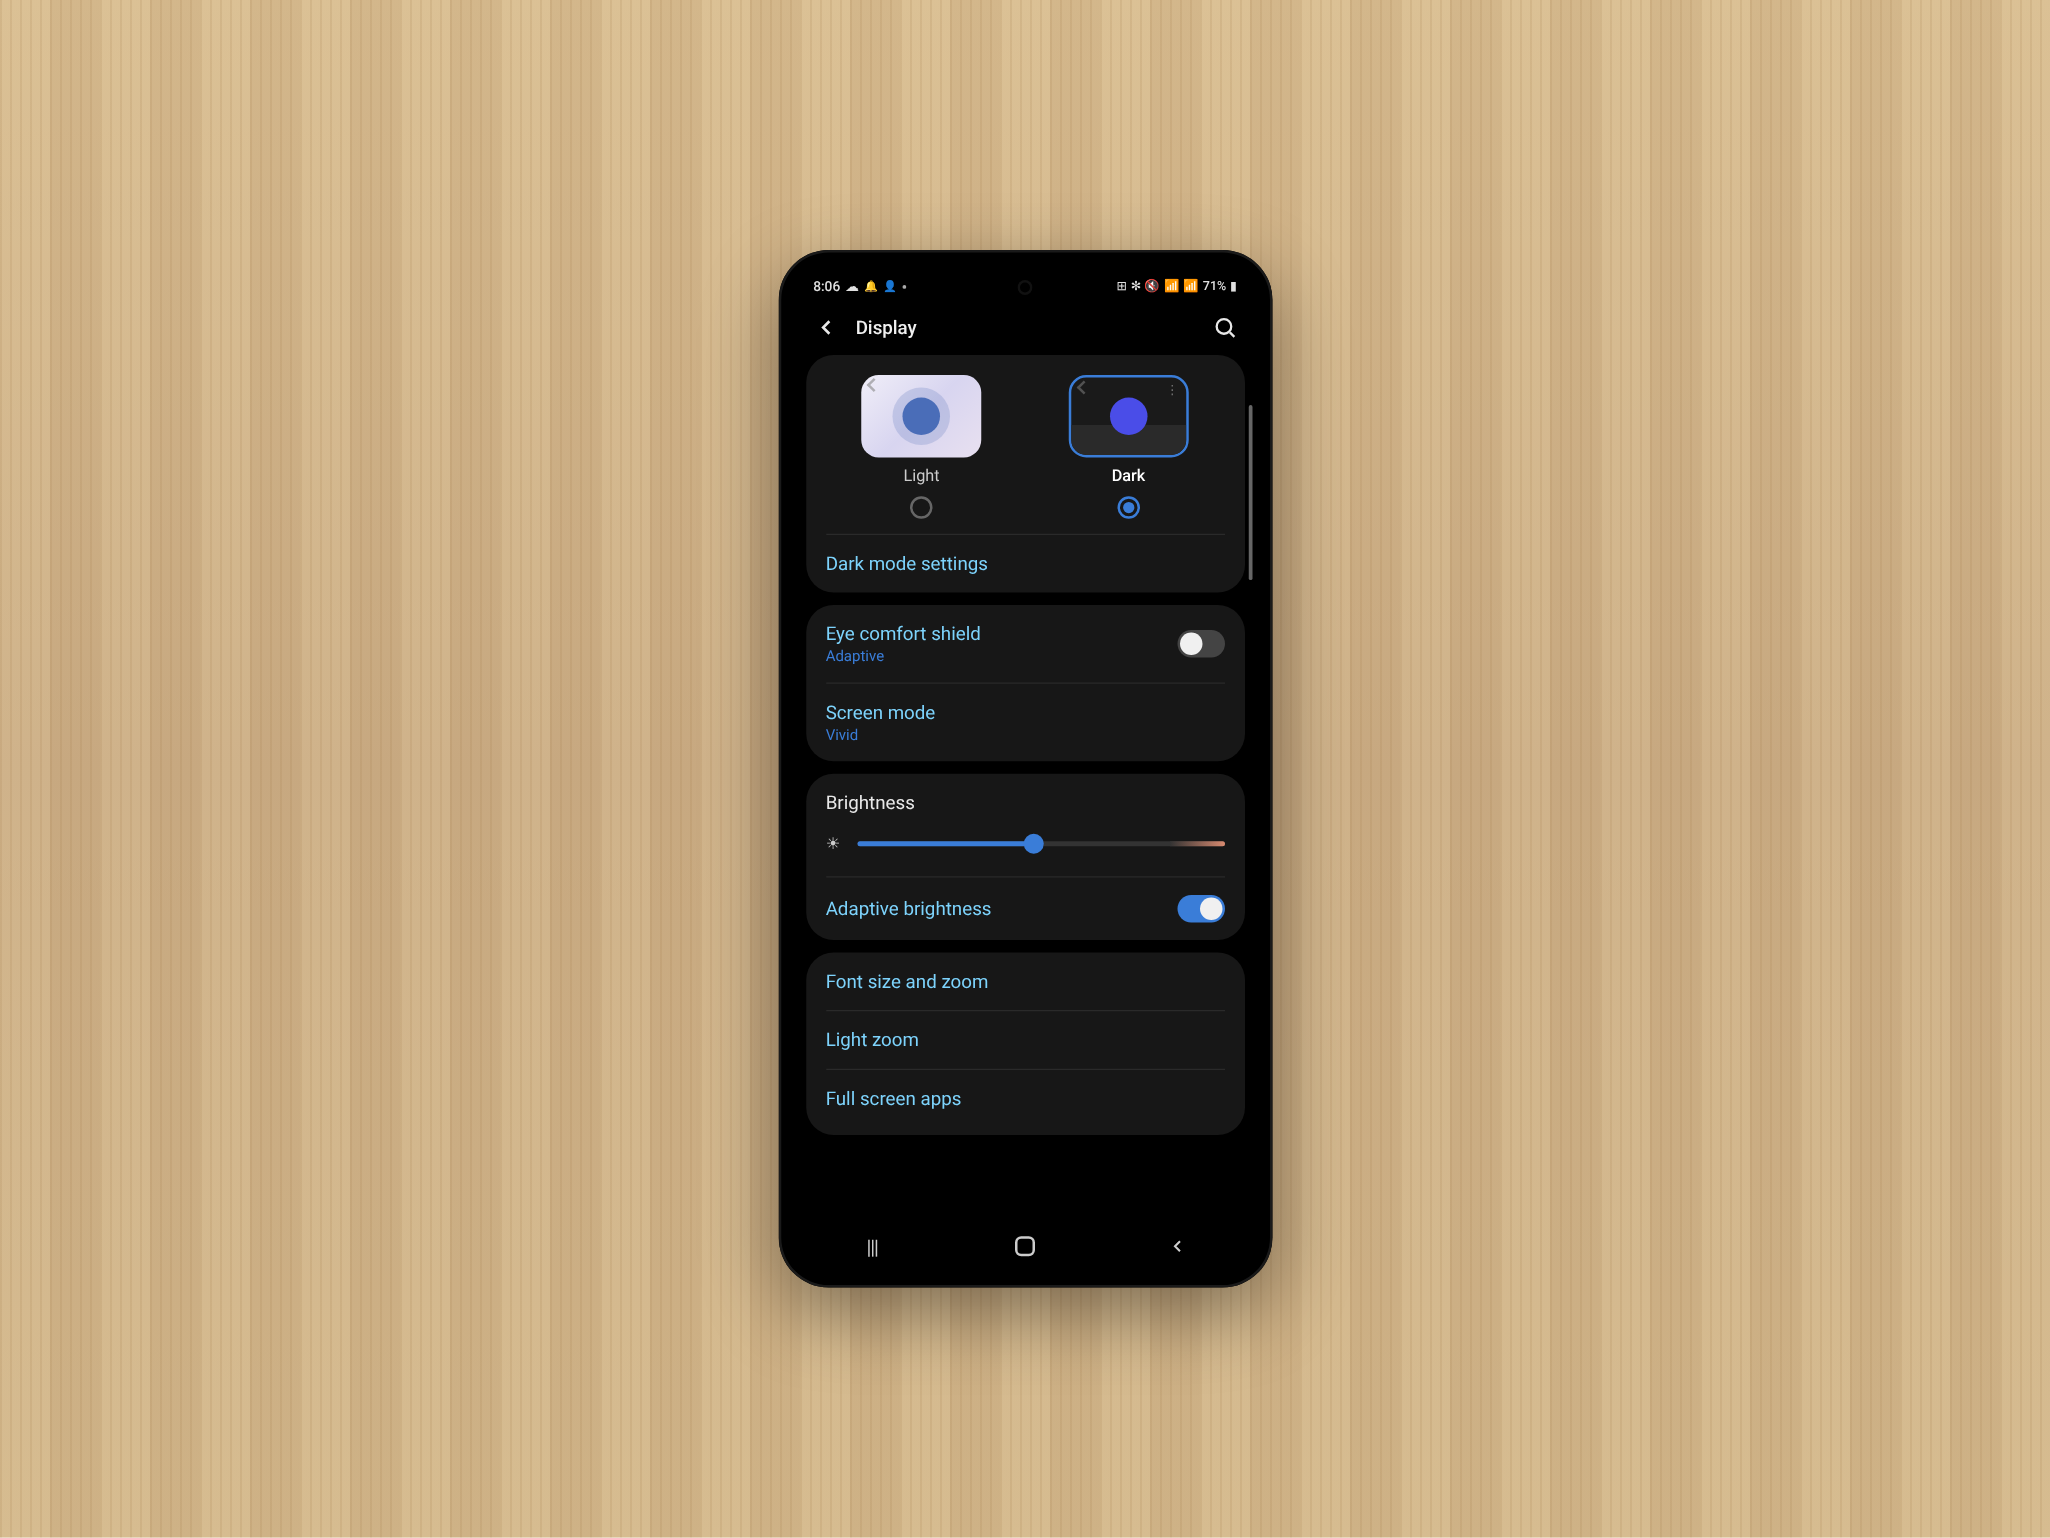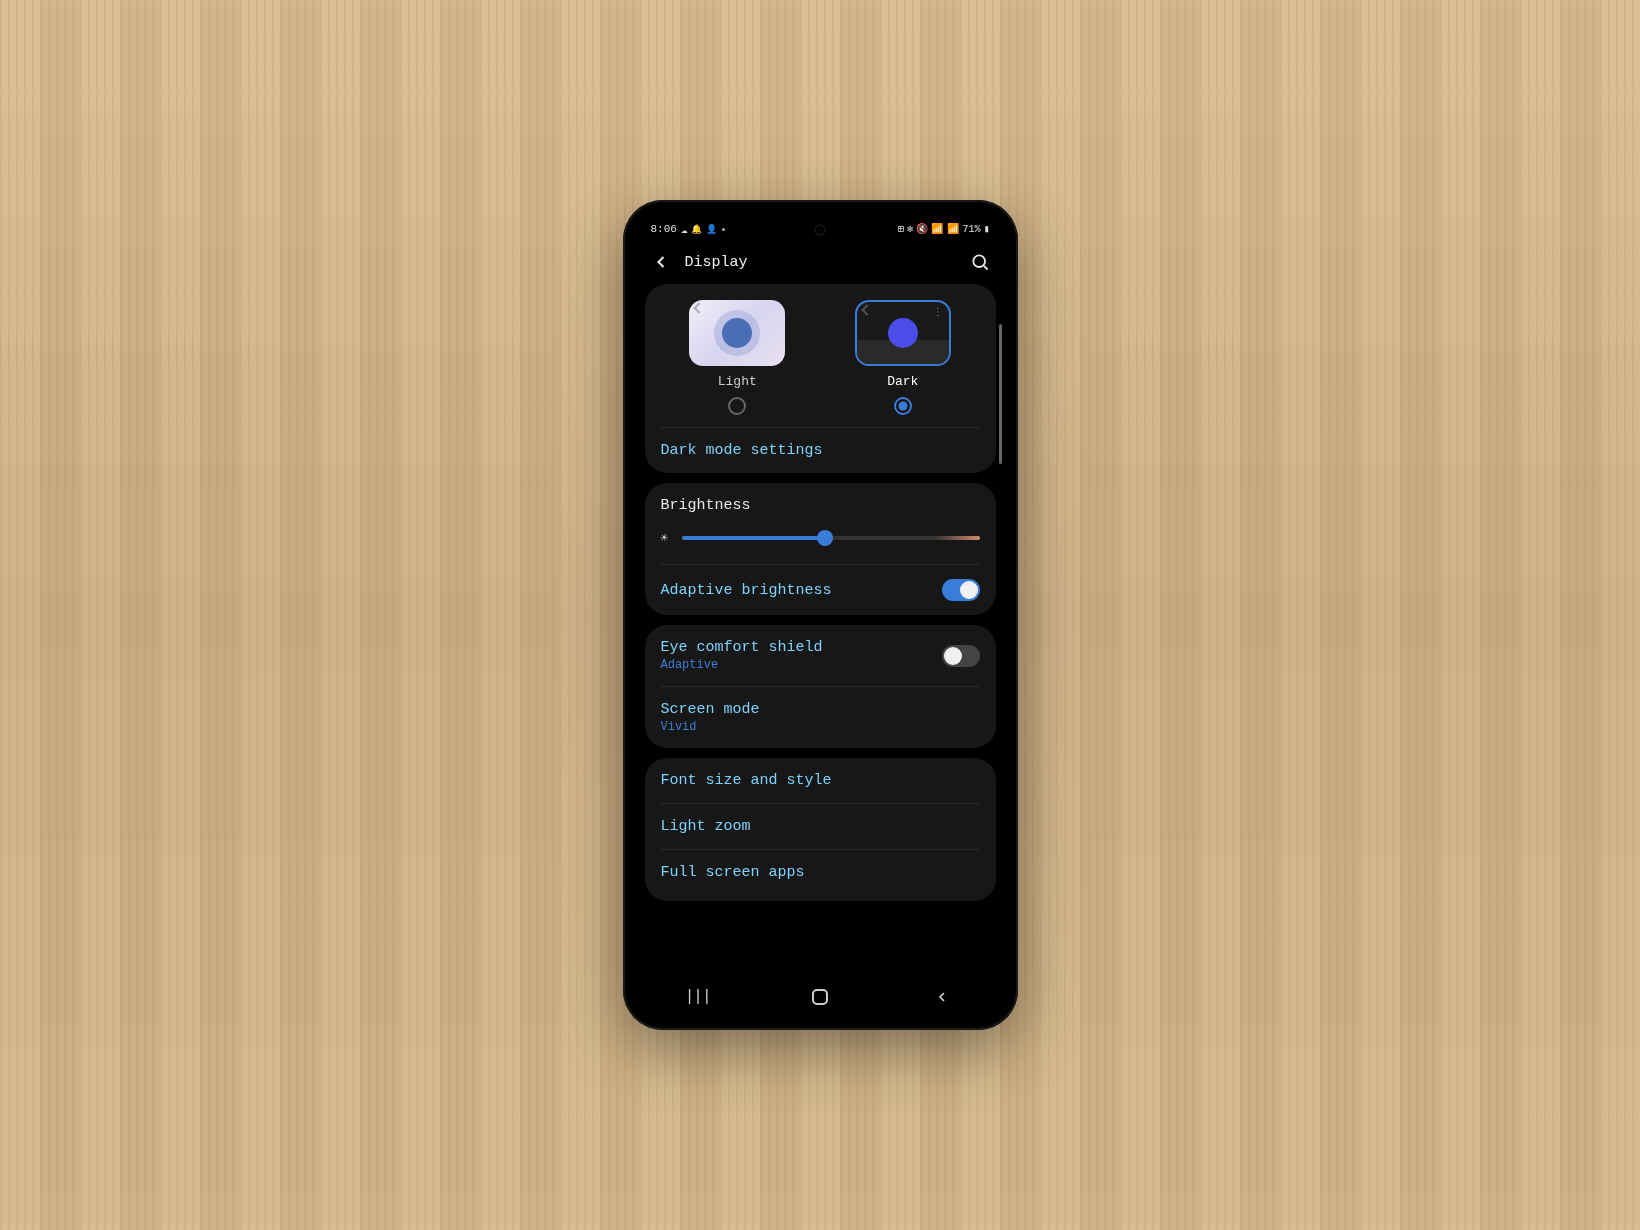--- a/index.html
+++ b/index.html
@@ -26,21 +26,20 @@
     box-shadow: 0 20px 60px rgba(0,0,0,0.4), inset 0 0 0 2px #1a1a1a;
     position: relative;
   }
   .screen {
     width: 100%;
     height: 100%;
     background: #000;
     border-radius: 28px;
     overflow: hidden;
     position: relative;
-    font-family: Liberation Mono, monospace;
   }
   .camera-punch {
     position: absolute;
     top: 10px;
     left: 50%;
     transform: translateX(-50%);
     width: 12px;
     height: 12px;
     background: #000;
     border-radius: 50%;
@@ -384,20 +383,39 @@
             <div class="radio selected"></div>
           </div>
         </div>
         <div class="divider"></div>
         <div class="row">
           <span class="row-text">Dark mode settings</span>
         </div>
       </div>
 
       <div class="card">
+        <div class="row">
+          <div class="row-left">
+            <span class="row-text">Eye comfort shield</span>
+            <span class="row-sub">Adaptive</span>
+          </div>
+          <div class="toggle off">
+              <div class="toggle-thumb"></div>
+            </div>
+        </div>
+        <div class="divider"></div>
+        <div class="row">
+          <div class="row-left">
+            <span class="row-text">Screen mode</span>
+            <span class="row-sub">Vivid</span>
+          </div>
+        </div>
+      </div>
+
+      <div class="card">
         <div class="brightness-section">
           <div class="brightness-label">Brightness</div>
           <div class="brightness-slider-wrap">
             <span class="sun-icon">☀</span>
             <div class="slider-track">
               <div class="slider-warm"></div>
               <div class="slider-fill"></div>
               <div class="slider-thumb"></div>
             </div>
           </div>
@@ -406,40 +424,21 @@
         <div class="row">
           <span class="row-text">Adaptive brightness</span>
           <div class="toggle on">
               <div class="toggle-thumb"></div>
             </div>
         </div>
       </div>
 
       <div class="card">
         <div class="row">
-          <div class="row-left">
-            <span class="row-text">Eye comfort shield</span>
-            <span class="row-sub">Adaptive</span>
-          </div>
-          <div class="toggle off">
-              <div class="toggle-thumb"></div>
-            </div>
-        </div>
-        <div class="divider"></div>
-        <div class="row">
-          <div class="row-left">
-            <span class="row-text">Screen mode</span>
-            <span class="row-sub">Vivid</span>
-          </div>
-        </div>
-      </div>
-
-      <div class="card">
-        <div class="row">
-          <span class="row-text">Font size and style</span>
+          <span class="row-text">Font size and zoom</span>
         </div>
         <div class="divider"></div>
         <div class="row">
           <span class="row-text">Light zoom</span>
         </div>
         <div class="divider"></div>
         <div class="row" style="padding-bottom:20px;">
           <span class="row-text">Full screen apps</span>
         </div>
       </div>

